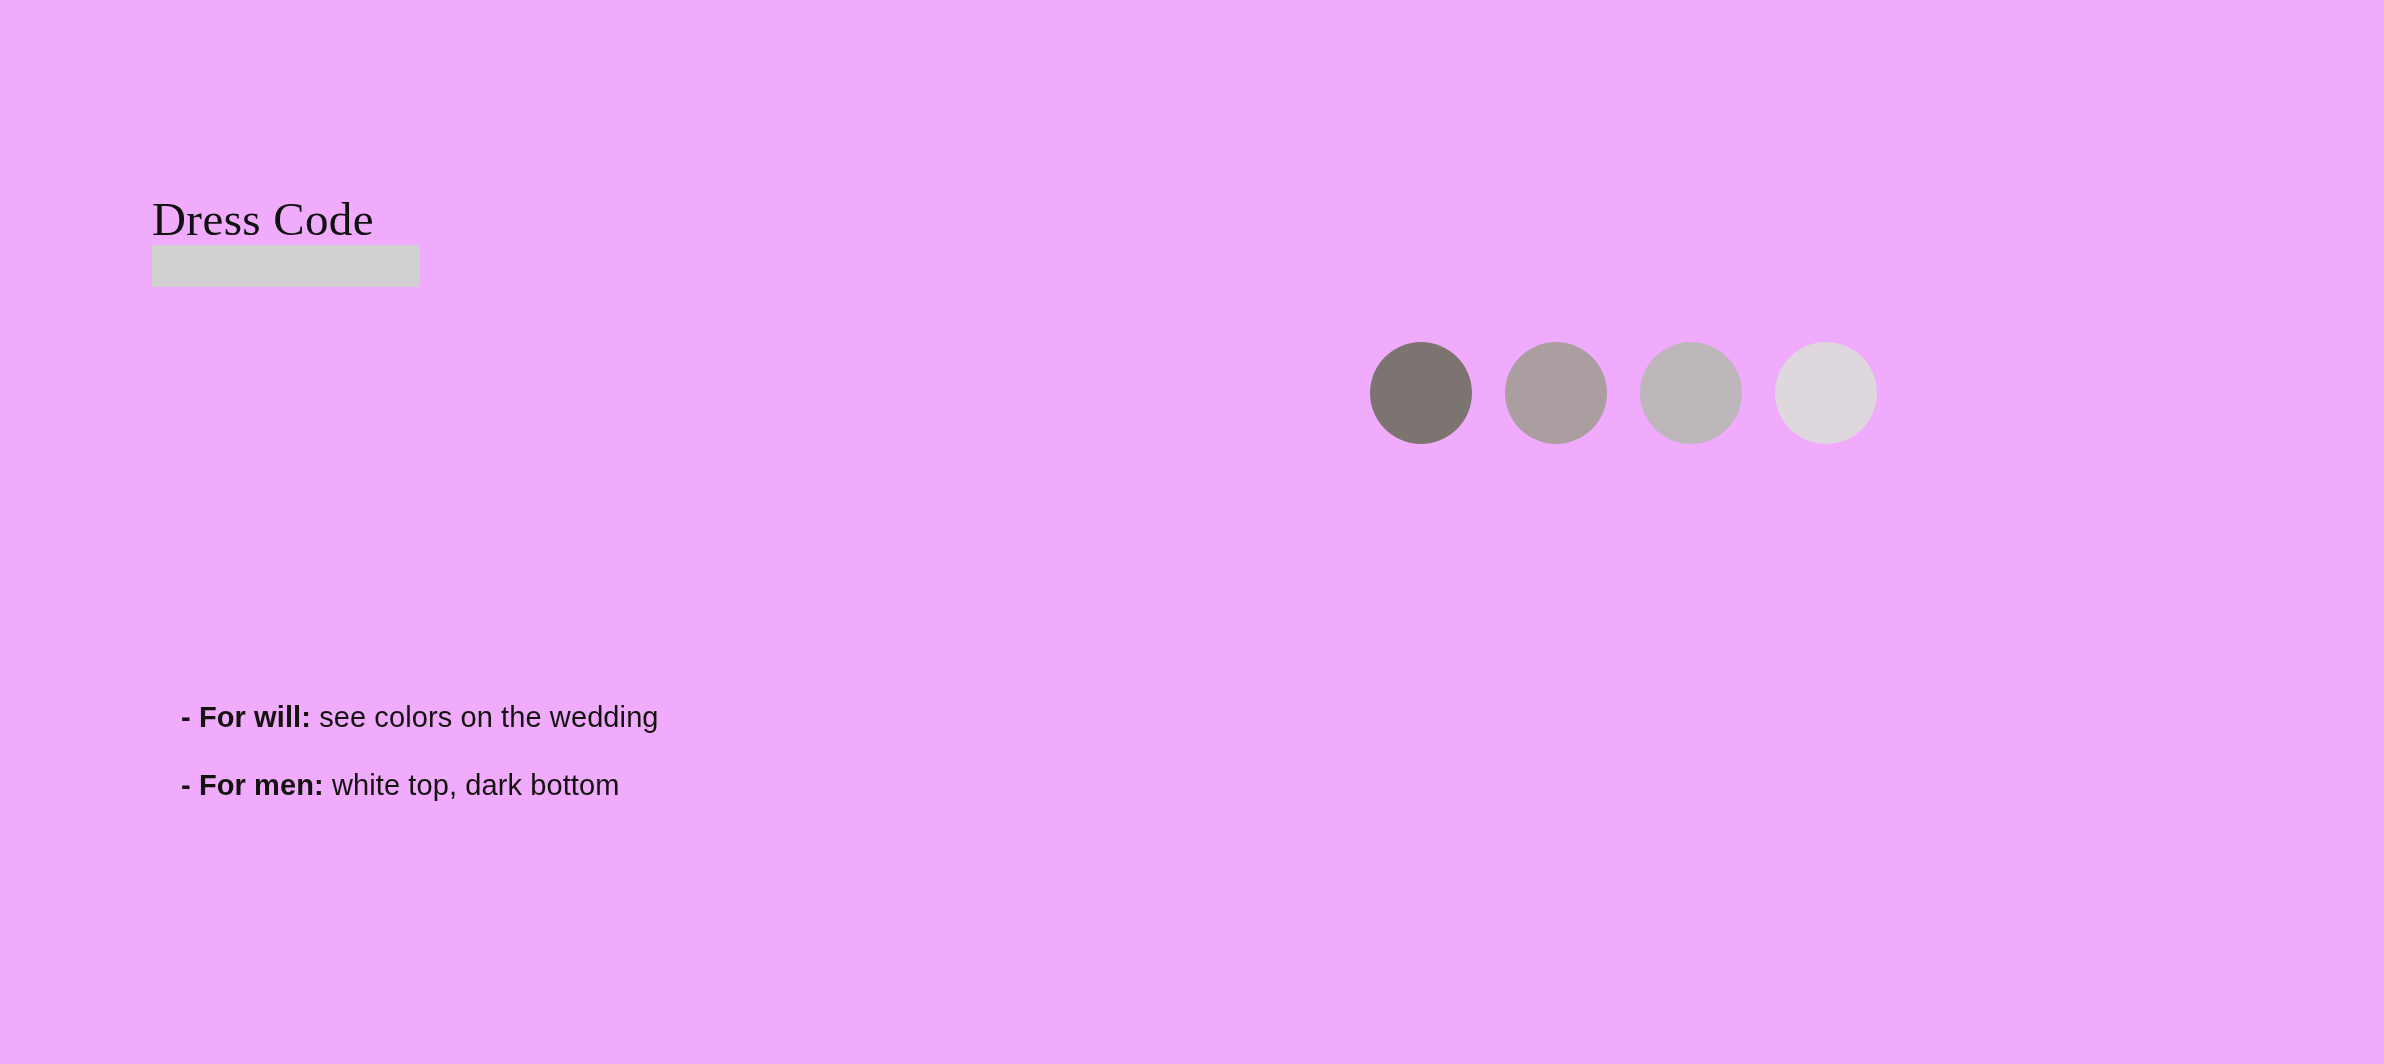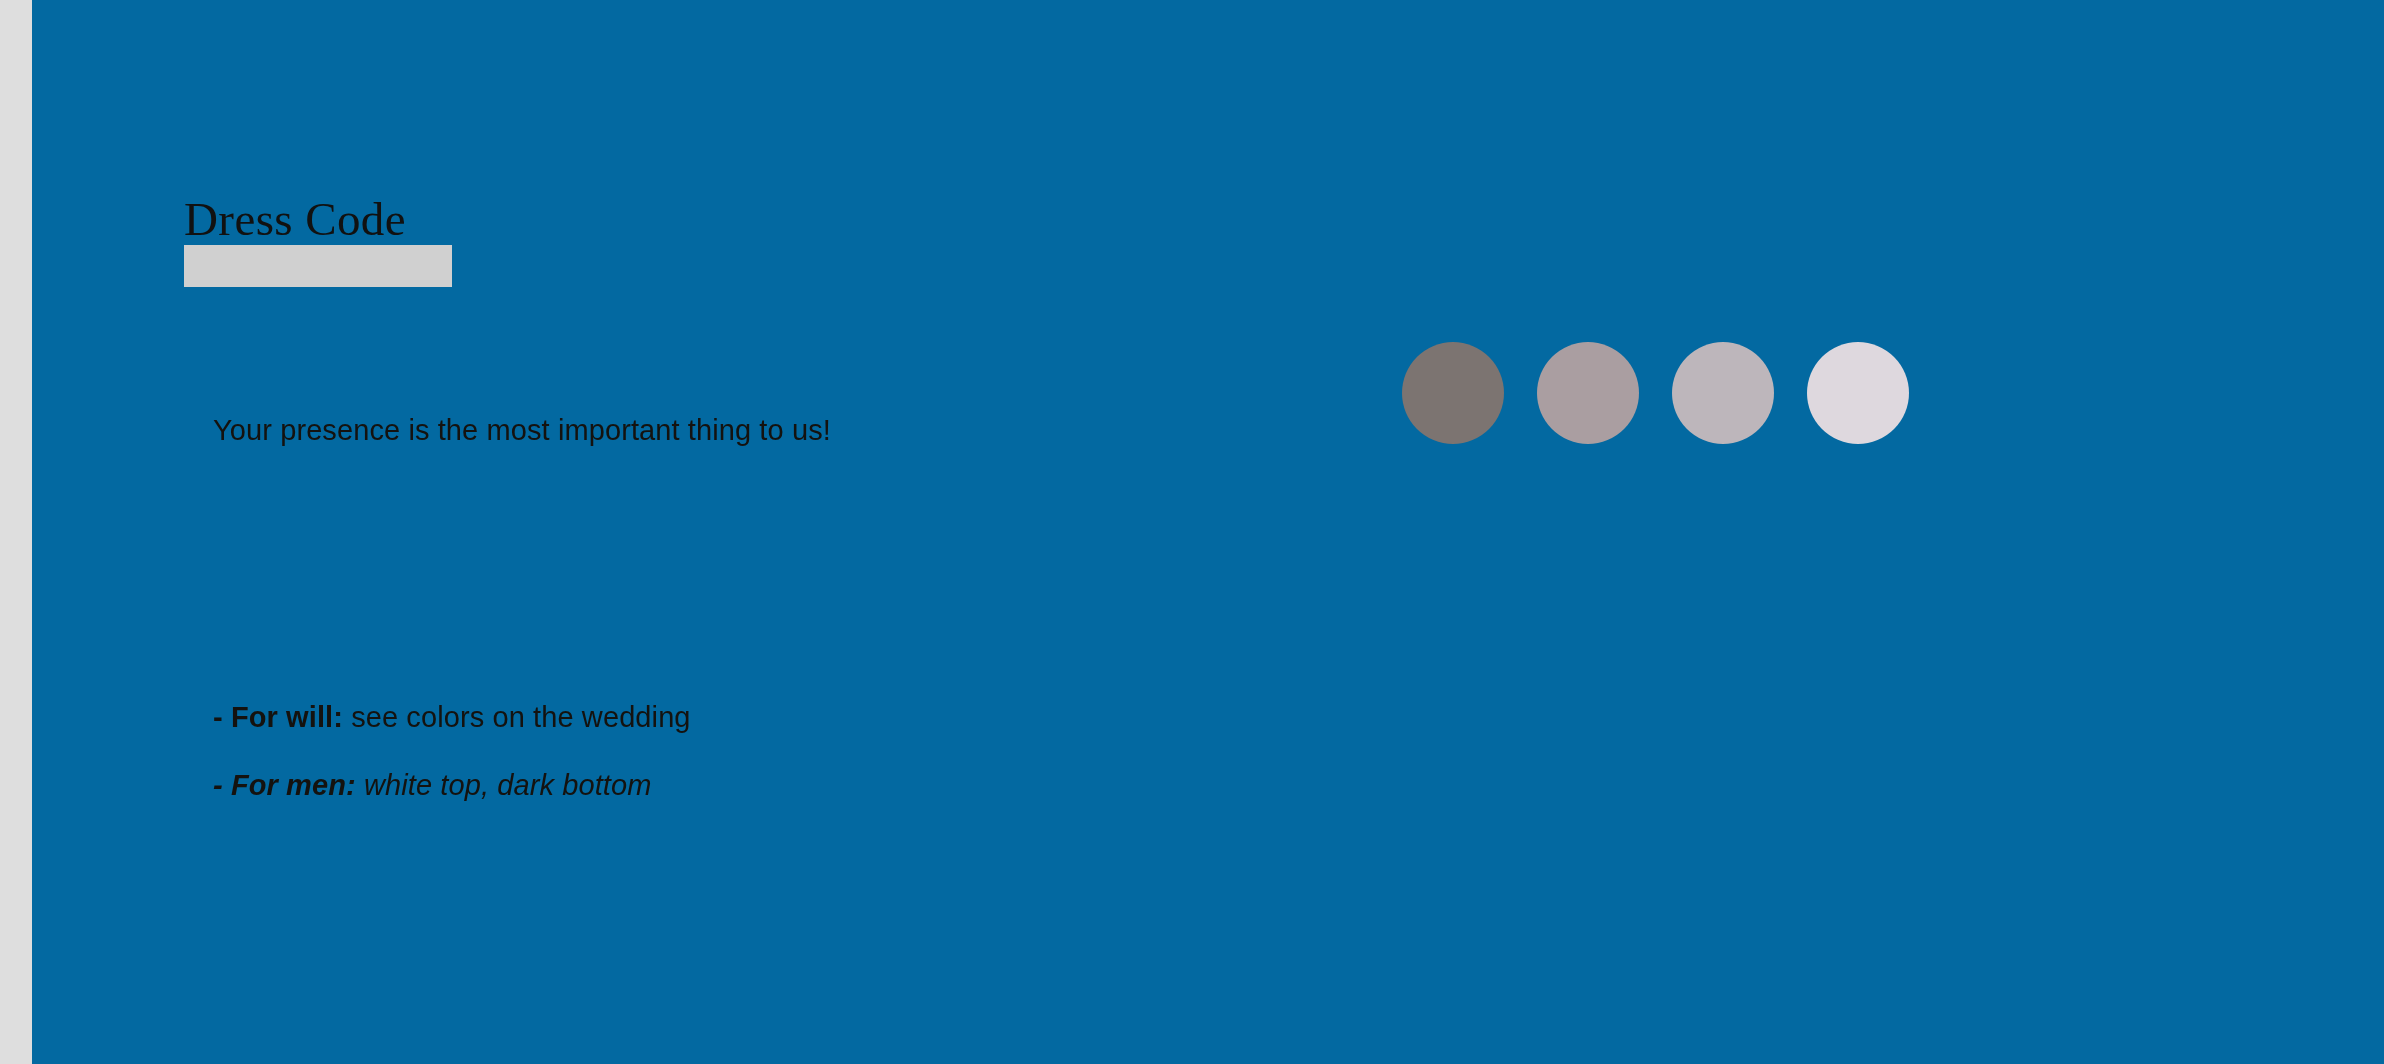--- a/index.html
+++ b/index.html
@@ -104,38 +104,37 @@
   .swatch {
     width: 102px;
     height: 102px;
     border-radius: 50%;
     flex: 0 0 auto;
   }
 </style>
 </head>
 <body style="background-color: rgb(222, 222, 222);">
 
-<div class="slide" style="background-color: #0369a1; margin-left: 32px;">
+<div class="slide" style="background-color: #f0abfc;">
 
   <div class="heading-wrap">
     <div class="heading-highlight" style="background-color: rgb(208, 208, 208);"></div>
     <div class="heading-text" style="color: rgb(17, 17, 17);">Dress Code</div>
   </div>
 
   <div class="body-block">
     <p class="para" style="color: rgb(20, 18, 15);">
-      <span class="para-line">Your presence is the most important thing to us!</span>
     </p>
   </div>
 
   <div class="bullet-block">
     <span class="bullet-line" style="color: rgb(20, 18, 15);">
       <span class="bullet-label">- For will:</span><span class="bullet-value"> see colors on the wedding</span>
     </span>
-    <span class="bullet-line" style="color: rgb(20, 18, 15); font-style: italic;">
+    <span class="bullet-line" style="color: rgb(20, 18, 15);">
       <span class="bullet-label">- For men:</span><span class="bullet-value"> white top, dark bottom</span>
     </span>
   </div>
 
   <div class="swatch-row">
     <div class="swatch" style="background-color: rgb(124, 116, 113);"></div>
     <div class="swatch" style="background-color: rgb(170, 158, 161);"></div>
     <div class="swatch" style="background-color: rgb(189, 182, 187);"></div>
     <div class="swatch" style="background-color: rgb(222, 216, 222);"></div>
   </div>

